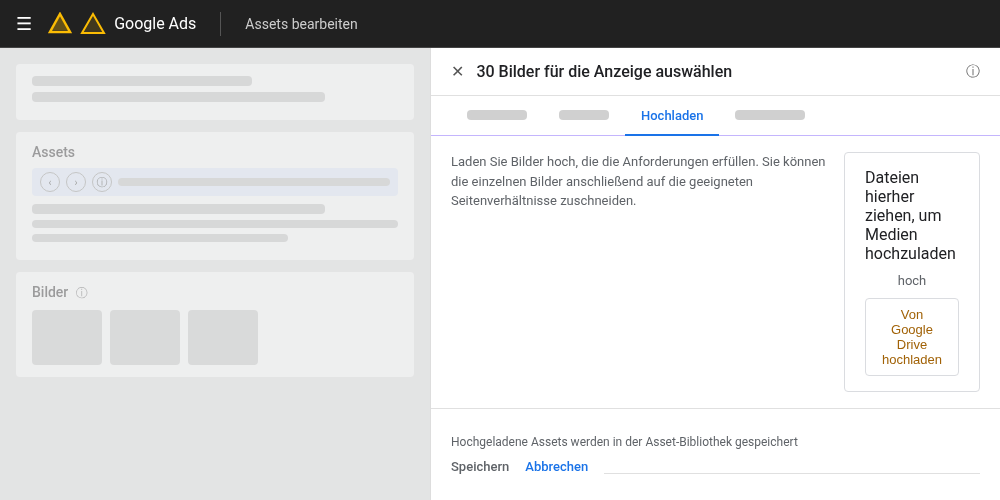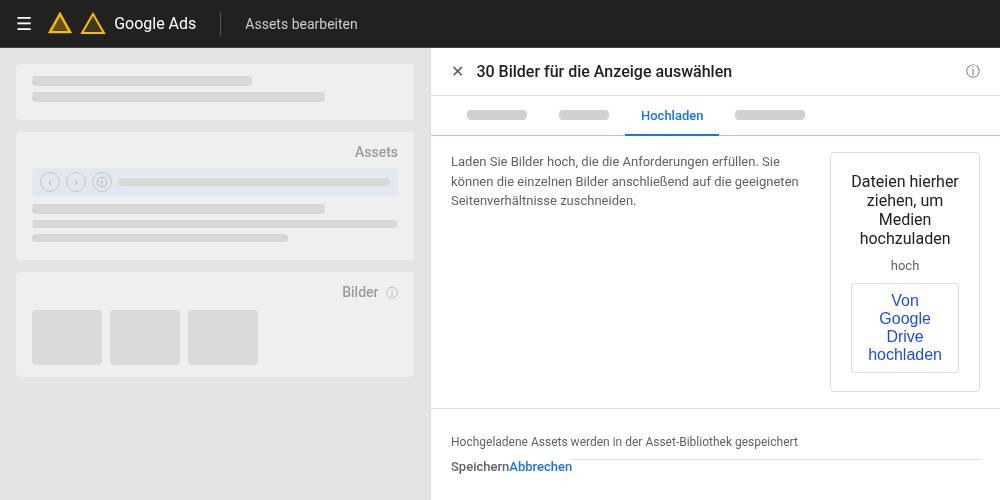--- a/index.html
+++ b/index.html
@@ -57,21 +57,20 @@
 
     
     .left-panel {
       width: 430px;
       flex-shrink: 0;
       background: #e8e8e8;
       padding: 16px;
       overflow: hidden;
       opacity: 0.7;
       position: relative;
-      text-align: right;
     }
     .left-panel::after {
       content: '';
       position: absolute;
       inset: 0;
       background: rgba(200,200,200,0.3);
     }
 
     .lp-card {
       background: #fff;
@@ -218,21 +217,20 @@
       justify-content: center;
       padding: 40px 20px;
       gap: 10px;
       flex: 1;
       min-height: 200px;
     }
     .drop-zone-text {
       font-size: 16px;
       color: #202124;
       font-weight: 400;
-      text-align: center;
     }
     .drop-zone-or {
       font-size: 13px;
       color: #5f6368;
     }
     .drop-zone-buttons {
       display: flex;
       gap: 10px;
     }
     .btn-primary {
@@ -240,43 +238,44 @@
       color: #fff;
       border: none;
       padding: 8px 16px;
       border-radius: 4px;
       font-size: 13px;
       cursor: pointer;
       font-weight: 500;
     }
     .btn-secondary {
       background: #fff;
-      color: #1d4ed8;
+      color: #a16207;
       border: 1px solid #dadce0;
       padding: 8px 16px;
       border-radius: 4px;
-      font-size: 16px;
+      font-size: 13px;
       cursor: pointer;
       font-weight: 500;
     }
 
     
     .modal-footer {
       padding: 26px 20px;
       border-top: 1px solid #e0e0e0;
       flex-shrink: 0;
     }
     .modal-footer-note {
       font-size: 12px;
       color: #5f6368;
       margin-bottom: 10px;
     }
     .modal-footer-actions {
       display: flex;
-      align-items: flex-start;
+      gap: 16px;
+      align-items: flex-end;
     }
     .footer-btn-save {
       font-size: 13px;
       color: #5f6368;
       cursor: pointer;
       font-weight: 500;
     }
     .footer-btn-cancel {
       font-size: 13px;
       color: #1a73e8;

